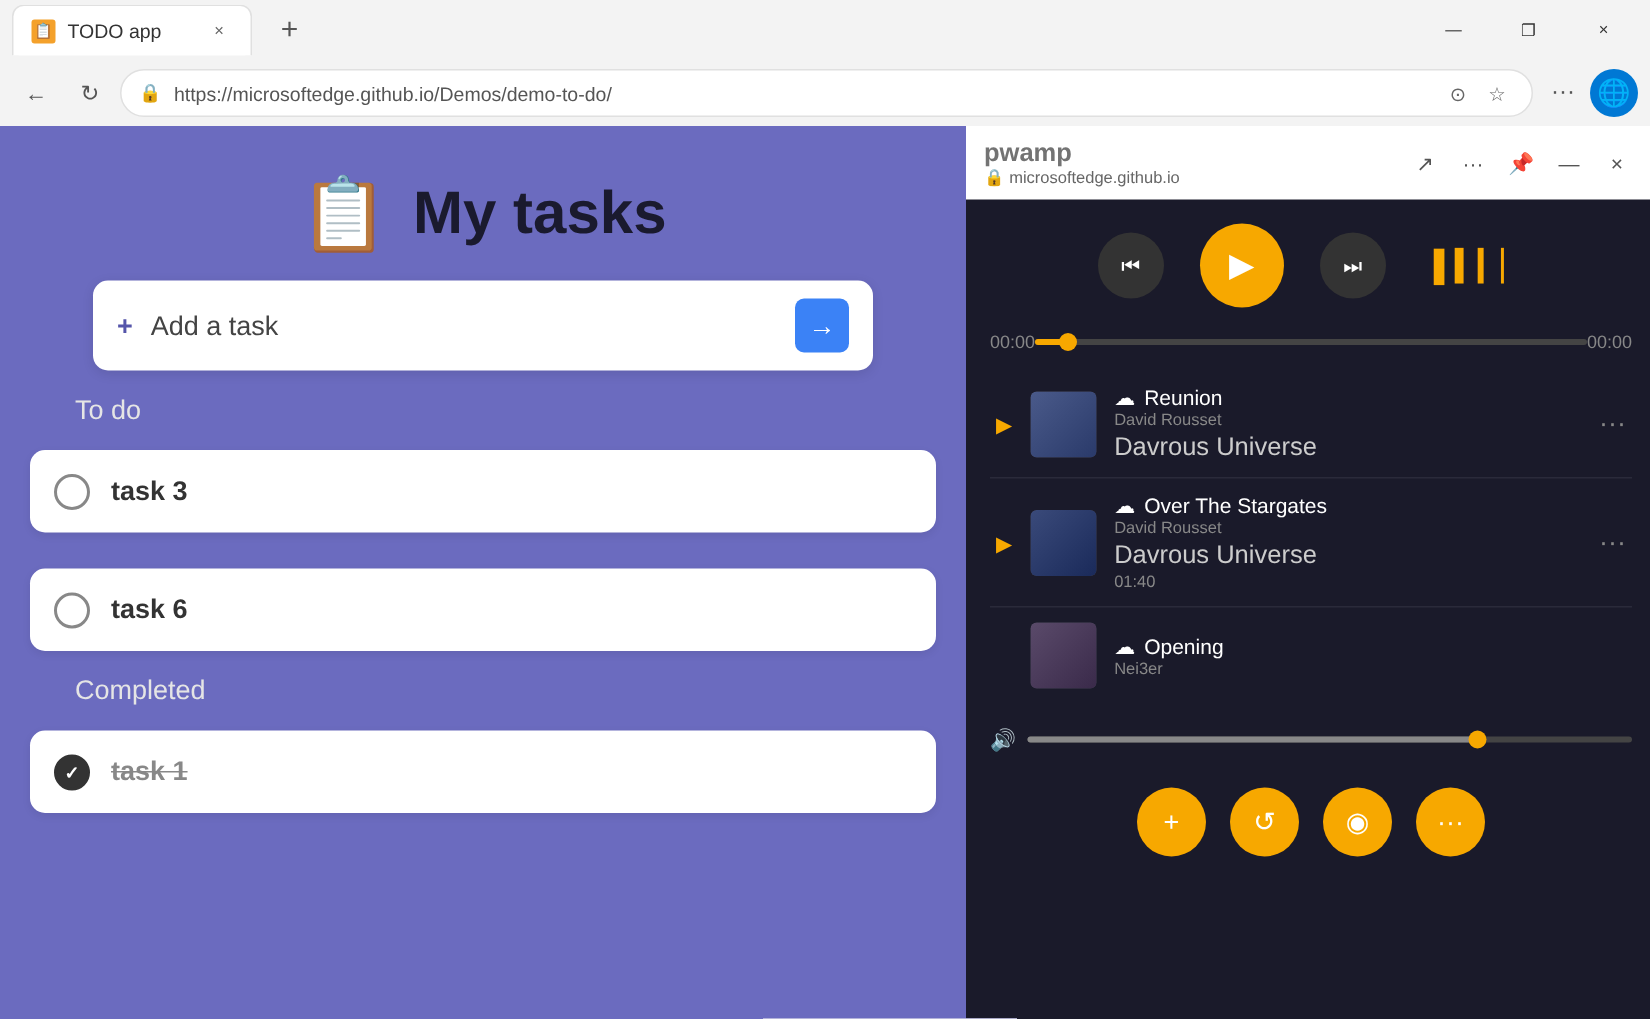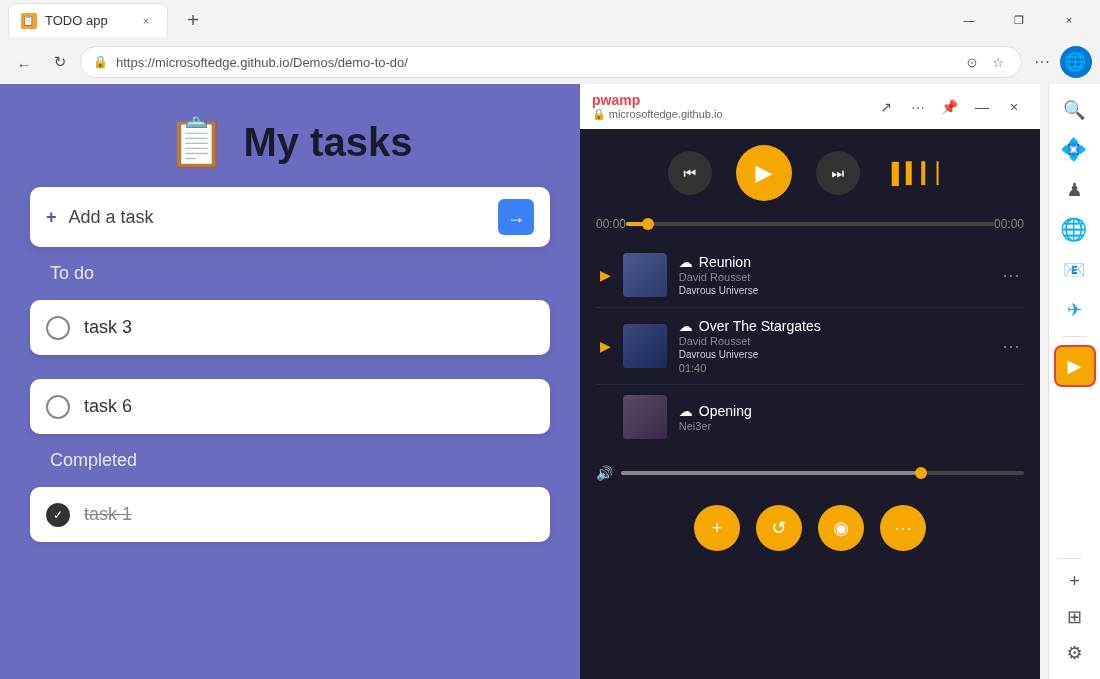--- a/index.html
+++ b/index.html
@@ -34,39 +34,39 @@
     .todo-header { display: flex; align-items: center; gap: 16px; }
     .todo-icon { font-size: 48px; }
     .todo-title { font-size: 40px; font-weight: 700; color: #1a1a2e; }
     .todo-add-row { width: 520px; background: white; border-radius: 10px; height: 60px; display: flex; align-items: center; padding: 0 16px; gap: 12px; box-shadow: 0 2px 8px rgba(0,0,0,0.1); }
     .add-plus { font-size: 18px; color: #5555aa; font-weight: 600; }
     .add-label { flex: 1; font-size: 18px; color: #444; }
     .add-btn { width: 36px; height: 36px; background: #3b82f6; border-radius: 6px; display: flex; align-items: center; justify-content: center; color: white; font-size: 18px; cursor: pointer; }
 
     .section-label { font-size: 18px; color: #e5e5e5; font-weight: 400; align-self: flex-start; margin-left: 30px; }
 
-    .task-item { width: 520px; background: white; border-radius: 10px; height: 55px; display: flex; align-items: center; padding: 0 16px; gap: 14px; box-shadow: 0 2px 6px rgba(0,0,0,0.08); cursor: pointer; }
+    .task-item { width: 604px; background: white; border-radius: 10px; height: 55px; display: flex; align-items: center; padding: 0 16px; gap: 14px; box-shadow: 0 2px 6px rgba(0,0,0,0.08); cursor: pointer; font-weight: bold; }
     .task-circle { width: 24px; height: 24px; border-radius: 50%; border: 2px solid #888; flex-shrink: 0; }
     .task-circle.done { background: #333; border-color: #333; display: flex; align-items: center; justify-content: center; color: white; font-size: 12px; }
     .task-label { font-size: 18px; color: #333; }
     .task-label.done { text-decoration: line-through; color: #888; }
 
     
     .sidebar-panel { flex: 0 0 52px; background: white; border-left: 1px solid #e0e0e0; display: flex; flex-direction: column; align-items: center; padding: 8px 0; gap: 4px; }
     .sidebar-icon { width: 36px; height: 36px; border-radius: 6px; display: flex; align-items: center; justify-content: center; cursor: pointer; font-size: 18px; color: #555; }
     .sidebar-divider { width: 24px; height: 1px; background: #e0e0e0; margin: 4px 0; }
     .sidebar-icon.active { color: #0078d4; }
     .play-btn-sidebar { width: 42px; height: 42px; background: #f7a800; border-radius: 8px; border: 2px solid #e53e3e; display: flex; align-items: center; justify-content: center; color: white; font-size: 18px; cursor: pointer; }
     .sidebar-bottom { margin-top: auto; }
 
     
     .music-popup-container { flex: 1; position: relative; }
     .music-popup { position: absolute; top: 0; left: 0; width: 460px; background: #1a1a2a; border-radius: 0; display: flex; flex-direction: column; height: 100%; }
     .popup-header { background: white; padding: 8px 12px; display: flex; align-items: center; gap: 8px; }
-    .popup-title { font-size: 14px; font-weight: 600; color: #ef4444; flex: 1; }
+    .popup-title { font-size: 17px; font-weight: 600; color: #737373; flex: 1; }
     .popup-url { font-size: 11px; color: #666; }
     .popup-header-icons { display: flex; gap: 4px; margin-left: auto; }
     .popup-icon { width: 28px; height: 28px; display: flex; align-items: center; justify-content: center; cursor: pointer; color: #555; font-size: 14px; border-radius: 4px; }
 
     .music-content { flex: 1; padding: 16px; display: flex; flex-direction: column; gap: 12px; overflow: hidden; }
 
     .player-controls { display: flex; align-items: center; justify-content: center; gap: 24px; margin-bottom: 4px; }
     .ctrl-btn { width: 44px; height: 44px; background: #333; border-radius: 50%; display: flex; align-items: center; justify-content: center; color: white; font-size: 16px; cursor: pointer; }
     .ctrl-btn.play { background: #f7a800; width: 56px; height: 56px; font-size: 22px; }
     .ctrl-btn-small { color: #f7a800; font-size: 18px; cursor: pointer; }
@@ -77,21 +77,21 @@
     .progress-dot { width: 12px; height: 12px; background: #f7a800; border-radius: 50%; position: absolute; top: -4px; left: 16px; }
 
     .track-list { display: flex; flex-direction: column; gap: 0; }
     .track-item { display: flex; align-items: center; gap: 12px; padding: 10px 4px; border-bottom: 1px solid #2a2a3a; }
     .track-play { color: #f7a800; font-size: 14px; cursor: pointer; }
     .track-thumb { width: 44px; height: 44px; background: #3a3a4a; border-radius: 4px; flex-shrink: 0; display: flex; align-items: center; justify-content: center; overflow: hidden; }
     .track-thumb-img { width: 44px; height: 44px; background: linear-gradient(135deg, #5a5a7a 0%, #3a3a5a 100%); border-radius: 4px; }
     .track-info { flex: 1; }
     .track-title { font-size: 14px; color: white; font-weight: 500; display: flex; align-items: center; gap: 6px; }
     .track-artist { font-size: 11px; color: #888; margin-top: 1px; }
-    .track-album { font-size: 10px; color: #ccc; margin-top: 2px; }
+    .track-album { font-size: 17px; color: #ccc; margin-top: 2px; }
     .track-duration { font-size: 11px; color: #888; margin-top: 2px; }
     .track-more { color: #888; font-size: 18px; cursor: pointer; margin-left: 4px; }
 
     .volume-row { display: flex; align-items: center; gap: 8px; padding: 4px 0; }
     .volume-icon { color: #888; font-size: 14px; }
     .volume-bar { flex: 1; height: 4px; background: #444; border-radius: 2px; position: relative; }
     .volume-fill { width: 75%; height: 4px; background: #888; border-radius: 2px; }
     .volume-dot { width: 12px; height: 12px; background: #f7a800; border-radius: 50%; position: absolute; top: -4px; left: 73%; }
 
     .bottom-controls { display: flex; align-items: center; justify-content: center; gap: 16px; padding: 8px 0; }

